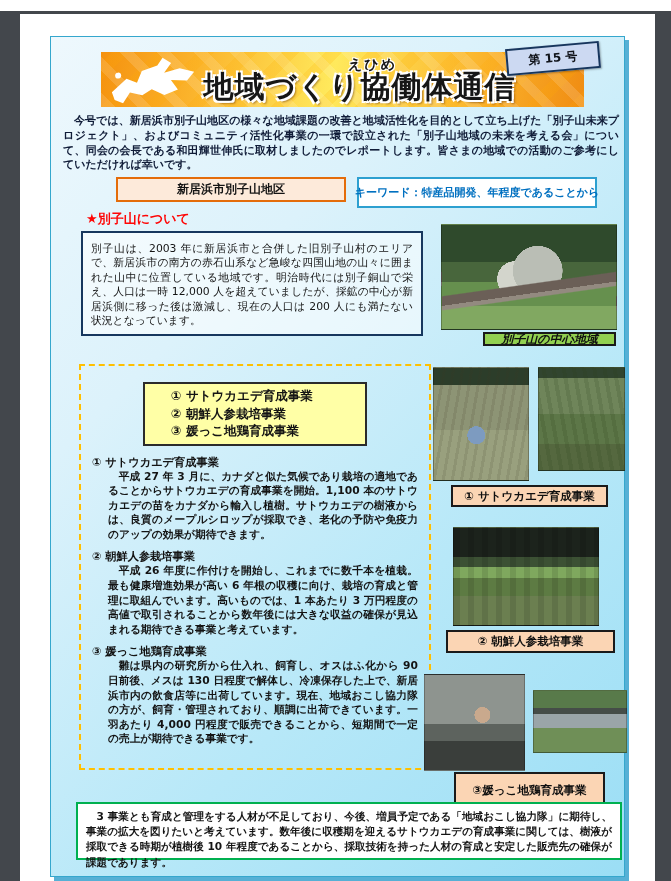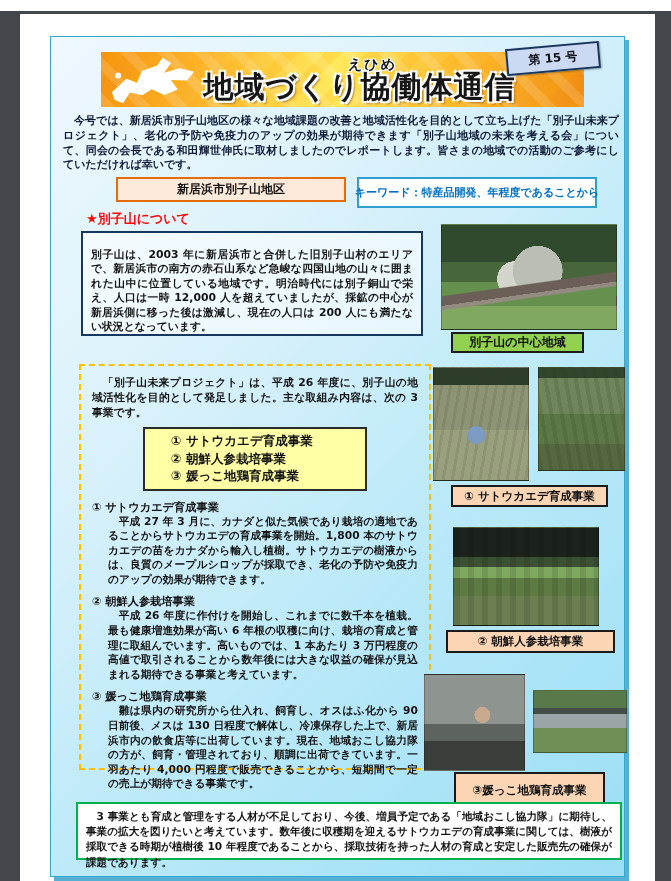--- a/index.html
+++ b/index.html
@@ -44,21 +44,21 @@
             display:flex; align-items:center; justify-content:center;
             font-size:11px; font-weight:bold; color:#0070c0; white-space:nowrap; }
 
   .red-heading { position:absolute; font-size:13px; font-weight:bold; color:#fe0606; white-space:nowrap; }
   .h-about   { left:35px; top:173px; }
   .h-project { left:33px; top:303px; }
   .h-future  { left:35px; top:733px; }
 
   .about-box { position:absolute; left:30px; top:194px; width:342px; height:105px;
             background:rgba(255,255,255,.55); border:2px solid #17375e;
-            padding:15px 8px; font-size:10.8px; font-weight:bold; color:#141414;
+            padding:9px 8px; font-size:10.8px; font-weight:normal; color:#141414;
             line-height:14.4px; text-align:justify; }
 
   .dashed-box { position:absolute; left:28px; top:327px; width:352px; height:406px;
             border:2px dashed #ffc000; padding:9px 11px 6px; }
   .project-intro { font-size:10.8px; font-weight:bold; color:#141414; line-height:15px;
             text-align:justify; text-indent:1em; }
   .yellow-box { width:224px; margin:7px auto 9px; background:#ffffa6; border:2px solid #2b2b2b;
             padding:3px 0 4px 26px; }
   .yellow-line { font-size:12.5px; font-weight:bold; color:#141414; line-height:17.5px; white-space:nowrap; }
   .item { margin-bottom:7px; }
@@ -76,21 +76,21 @@
             font-weight:bold; color:#101010; border:2px solid #1a1a1a; }
   .caption-green { background:#92d050; font-size:12px; }
   .caption-peach { background:#fbd5b4; font-size:11.5px; }
 
   .photo-center { left:390px; top:187px; width:176px; height:106px;
       background:
         linear-gradient(172deg, rgba(0,0,0,0) 55%, #6b5f57 56% 63%, #938a80 63% 66%, rgba(0,0,0,0) 67%),
         radial-gradient(circle 25px at 55% 44%, #babeb5 0 99%, rgba(0,0,0,0) 100%),
         radial-gradient(circle 18px at 42% 52%, #d3d5cc 0 99%, rgba(0,0,0,0) 100%),
         linear-gradient(180deg,#2f4a2c 0 36%,#48663c 36% 55%,#66904e 55% 78%,#81a861 78% 100%); }
-  .cap-center { left:400px; top:295px; width:133px; height:21px; }
+  .cap-center { left:432px; top:295px; width:133px; height:14px;font-style:italic; }
 
   .photo-maple-a { left:382px; top:330px; width:96px; height:114px;
       background:
         radial-gradient(circle 9px at 45% 60%, #7d9bc0 0 99%, rgba(0,0,0,0) 100%),
         repeating-linear-gradient(100deg, rgba(60,50,30,.12) 0 3px, rgba(0,0,0,0) 3px 9px),
         linear-gradient(180deg,#2c3d2a 0 15%,#8d9475 15% 55%,#99a07e 55% 100%); }
   .photo-maple-b { left:487px; top:330px; width:87px; height:104px;
       background:
         repeating-linear-gradient(80deg, rgba(40,60,20,.15) 0 4px, rgba(0,0,0,0) 4px 10px),
         linear-gradient(180deg,#31452f 0 10%,#6f855a 10% 45%,#5d7748 45% 75%,#55683f 75% 100%); }
@@ -124,43 +124,42 @@
             <path fill="#ffffff" d="M4,32 L20,20 L30,25 L36,14 L52,10 L58,3 L66,9 L58,18 L74,15 L88,20 L80,28 L64,26 L70,36 L56,40 L44,33 L34,38 L22,34 L14,44 L6,40 Z"></path>
             <circle cx="12" cy="16" r="3" fill="#ffffff"></circle>
           </svg>
         </span>
         <div class="banner-super">えひめ</div>
         <div class="banner-title">地域づくり協働体通信</div>
       </div>
 
       <div class="issue-badge">第 15 号</div>
 
-      <p class="intro">今号では、新居浜市別子山地区の様々な地域課題の改善と地域活性化を目的として立ち上げた「別子山未来プロジェクト」、老化の予防や免疫力のアップの効果が期待できます「別子山地域の未来を考える会」について、同会の会長である和田輝世伸氏に取材しましたのでレポートします。皆さまの地域での活動のご参考にしていただければ幸いです。</p>
+      <p class="intro">今号では、新居浜市別子山地区の様々な地域課題の改善と地域活性化を目的として立ち上げた「別子山未来プロジェクト」、およびコミュニティ活性化事業の一環で設立された「別子山地域の未来を考える会」について、同会の会長である和田輝世伸氏に取材しましたのでレポートします。皆さまの地域での活動のご参考にしていただければ幸いです。</p>
 
       <div class="area-box">新居浜市別子山地区</div>
       <div class="keyword-box">キーワード：特産品開発、年程度であることから</div>
 
       <h2 class="red-heading h-about">★別子山について</h2>
       <div class="about-box">別子山は、2003 年に新居浜市と合併した旧別子山村のエリアで、新居浜市の南方の赤石山系など急峻な四国山地の山々に囲まれた山中に位置している地域です。明治時代には別子銅山で栄え、人口は一時 12,000 人を超えていましたが、採鉱の中心が新居浜側に移った後は激減し、現在の人口は 200 人にも満たない状況となっています。</div>
 
       <div class="photo photo-center"></div>
       <div class="caption caption-green cap-center">別子山の中心地域</div>
 
 
       <div class="dashed-box">
-        <p class="project-intro">「別子山未来プロジェクト」は、平成 26 年度に、別子山の地域活性化を目的として発足しました。主な取組み内容は、次の 3 事業です。</p>
         <div class="yellow-box">
           <div class="yellow-line">① サトウカエデ育成事業</div>
           <div class="yellow-line">② 朝鮮人参栽培事業</div>
           <div class="yellow-line">③ 媛っこ地鶏育成事業</div>
         </div>
 
         <div class="item">
           <div class="item-title">① サトウカエデ育成事業</div>
-          <div class="item-body">平成 27 年 3 月に、カナダと似た気候であり栽培の適地であることからサトウカエデの育成事業を開始。1,800 本のサトウカエデの苗をカナダから輸入し植樹。サトウカエデの樹液からは、良質のメープルシロップが採取でき、老化の予防や免疫力のアップの効果が期待できます。</div>
+          <div class="item-body">平成 27 年 3 月に、カナダと似た気候であり栽培の適地であることからサトウカエデの育成事業を開始。1,100 本のサトウカエデの苗をカナダから輸入し植樹。サトウカエデの樹液からは、良質のメープルシロップが採取でき、老化の予防や免疫力のアップの効果が期待できます。</div>
         </div>
         <div class="item">
           <div class="item-title">② 朝鮮人参栽培事業</div>
           <div class="item-body">平成 26 年度に作付けを開始し、これまでに数千本を植栽。最も健康増進効果が高い 6 年根の収穫に向け、栽培の育成と管理に取組んでいます。高いものでは、1 本あたり 3 万円程度の高値で取引されることから数年後には大きな収益の確保が見込まれる期待できる事業と考えています。</div>
         </div>
         <div class="item">
           <div class="item-title">③ 媛っこ地鶏育成事業</div>
           <div class="item-body">雛は県内の研究所から仕入れ、飼育し、オスはふ化から 90 日前後、メスは 130 日程度で解体し、冷凍保存した上で、新居浜市内の飲食店等に出荷しています。現在、地域おこし協力隊の方が、飼育・管理されており、順調に出荷できています。一羽あたり 4,000 円程度で販売できることから、短期間で一定の売上が期待できる事業です。</div>
         </div>
       </div>

